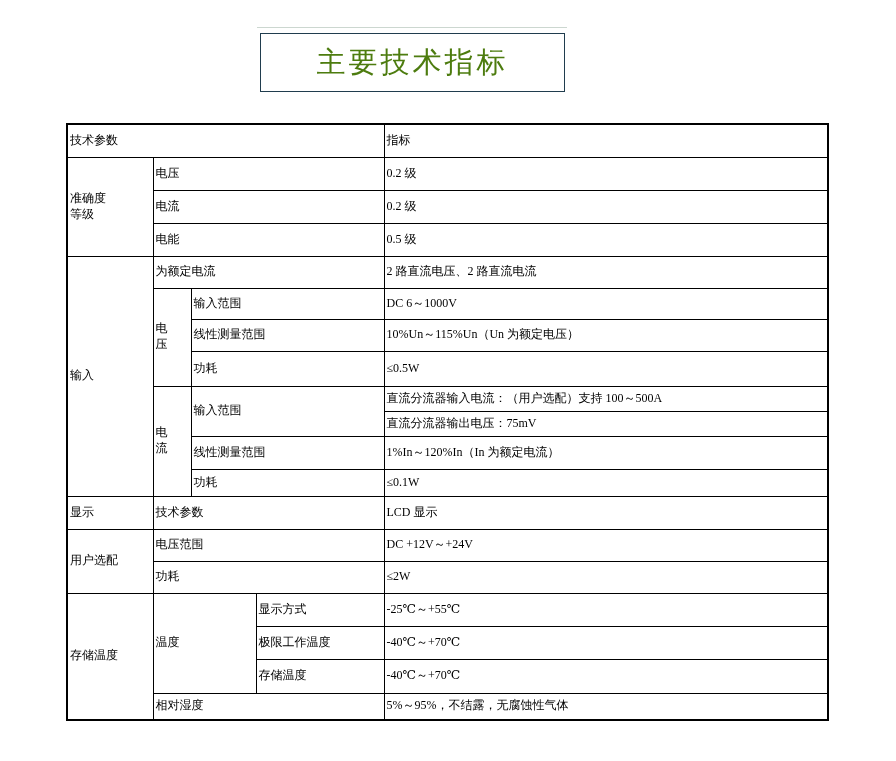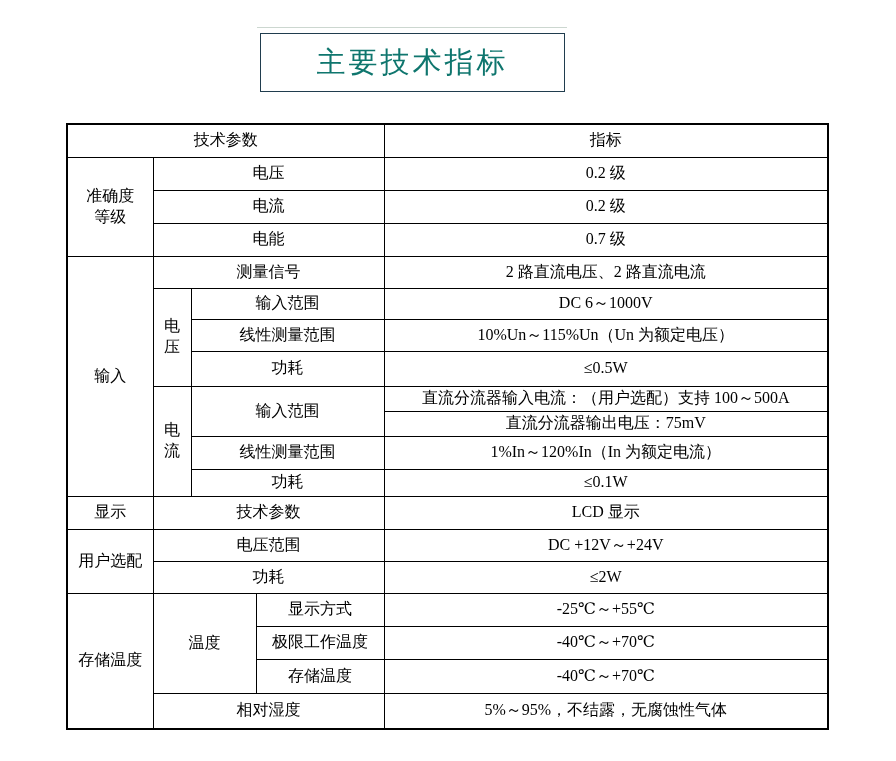--- a/index.html
+++ b/index.html
@@ -11,32 +11,32 @@
     position:absolute;left:257px;top:27px;width:310px;height:0;
     border-top:1px solid #ccd7d0;
   }
   .title-box{
     position:absolute;left:260px;top:33px;width:303px;height:57px;
     border:1px solid #203d4e;background:#ffffff;
     display:flex;align-items:center;justify-content:center;
   }
   .title-text{
     font-family:"Liberation Sans","DejaVu Sans",sans-serif;
-    font-size:29px;line-height:1;color:#0f766e;letter-spacing:3px;
+    font-size:29px;line-height:1;color:#4d7c0f;letter-spacing:3px;
     white-space:nowrap;
   }
   table.spec{
     position:absolute;left:66px;top:123px;width:761px;
     border-collapse:collapse;table-layout:fixed;
     border:2px solid #000000;
   }
   table.spec td{
     border:1px solid #000000;
-    text-align:center;vertical-align:middle;
-    font-size:16px;line-height:1.3;
+    text-align:left;vertical-align:middle;
+    font-size:12px;line-height:1.3;
     padding:0 2px;overflow:hidden;
   }
   td.left{text-align:left;padding-left:8px;font-family:Liberation Serif, serif;}
   .pre{white-space:pre-line;}
   .g2{line-height:2.0em;margin-left:24px;}          
   .vcell{line-height:2.55em;}      
 </style>
 </head>
 <body>
 
@@ -66,26 +66,26 @@
 等级</td>
     <td colspan="3">电压</td>
     <td>0.2 级</td>
   </tr>
   <tr style="height:33px">
     <td colspan="3">电流</td>
     <td>0.2 级</td>
   </tr>
   <tr style="height:33px">
     <td colspan="3">电能</td>
-    <td>0.7 级</td>
+    <td>0.5 级</td>
   </tr>
 
   <tr style="height:32px">
     <td rowspan="8">输入</td>
-    <td colspan="3">测量信号</td>
+    <td colspan="3">为额定电流</td>
     <td>2 路直流电压、2 路直流电流</td>
   </tr>
   <tr style="height:31px">
     <td rowspan="3" class="pre vcell">电
 压</td>
     <td colspan="2">输入范围</td>
     <td>DC 6～1000V</td>
   </tr>
   <tr style="height:32px">
     <td colspan="2">线性测量范围</td>
@@ -136,18 +136,18 @@
     <td>-25℃～+55℃</td>
   </tr>
   <tr style="height:33px">
     <td>极限工作温度</td>
     <td>-40℃～+70℃</td>
   </tr>
   <tr style="height:34px">
     <td>存储温度</td>
     <td>-40℃～+70℃</td>
   </tr>
-  <tr style="height:36px">
+  <tr style="height:27px">
     <td colspan="3">相对湿度</td>
     <td>5%～95%，不结露，无腐蚀性气体</td>
   </tr>
 </tbody>
   </table>
 
 </body></html>

